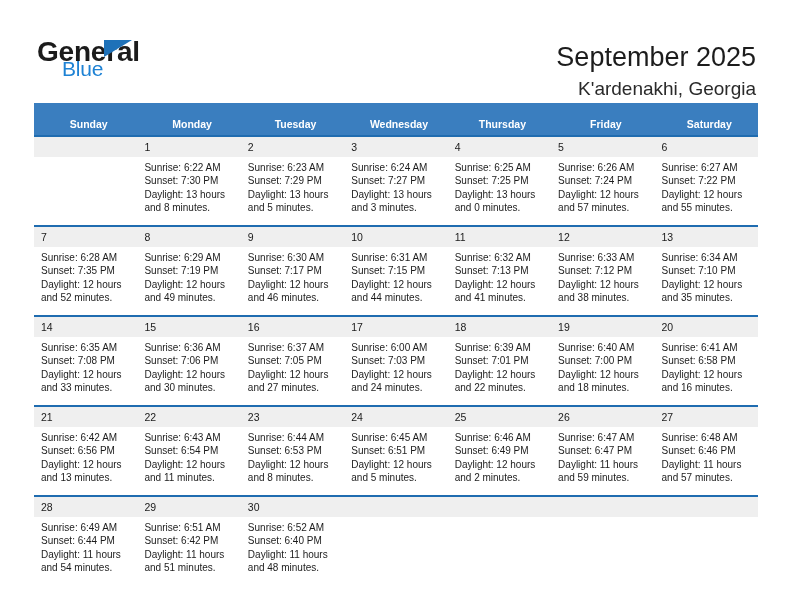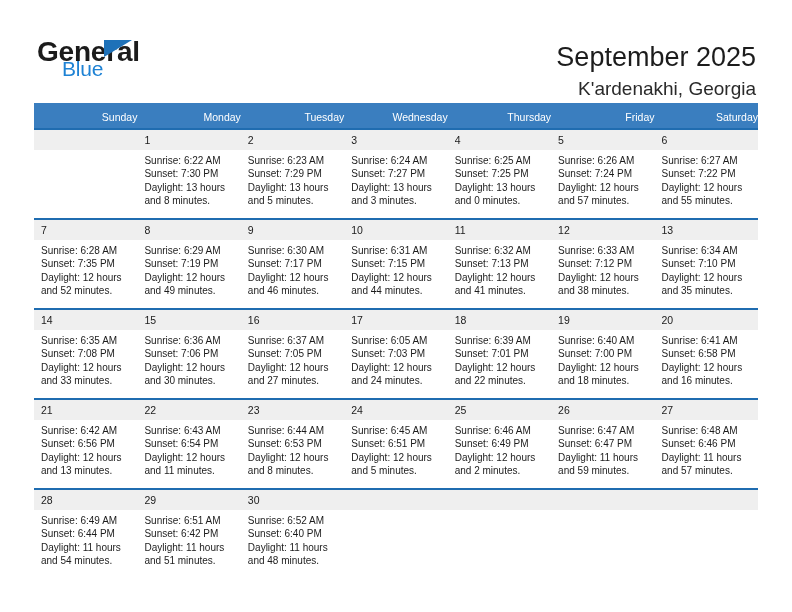--- a/index.html
+++ b/index.html
@@ -96,23 +96,23 @@
     top: 103px;
     width: 724px;
     border-collapse: collapse;
     table-layout: fixed;
   }
 
   .calendar th {
     background: #3a7ebf;
     color: #ffffff;
     font-size: 10.5px;
-    font-weight: normal;
-    text-align: right;
-    padding: 8px 0 5px 6px;
+    font-weight: bold;
+    text-align: center;
+    padding: 15px 0 5px 6px;
     height: 11px;
     border: none;
   }
 
   .calendar td {
     vertical-align: top;
     padding: 0;
     border: none;
     border-top: 2px solid #1f6cb0;
     height: 88px;
@@ -325,21 +325,21 @@
             <div class="details">
               <div>Sunrise: 6:37 AM</div>
               <div>Sunset: 7:05 PM</div>
               <div>Daylight: 12 hours</div>
               <div>and 27 minutes.</div>
             </div>
           </td>
           <td>
             <span class="daynum">17</span>
             <div class="details">
-              <div>Sunrise: 6:05 AM</div>
+              <div>Sunrise: 6:00 AM</div>
               <div>Sunset: 7:03 PM</div>
               <div>Daylight: 12 hours</div>
               <div>and 24 minutes.</div>
             </div>
           </td>
           <td>
             <span class="daynum">18</span>
             <div class="details">
               <div>Sunrise: 6:39 AM</div>
               <div>Sunset: 7:01 PM</div>

